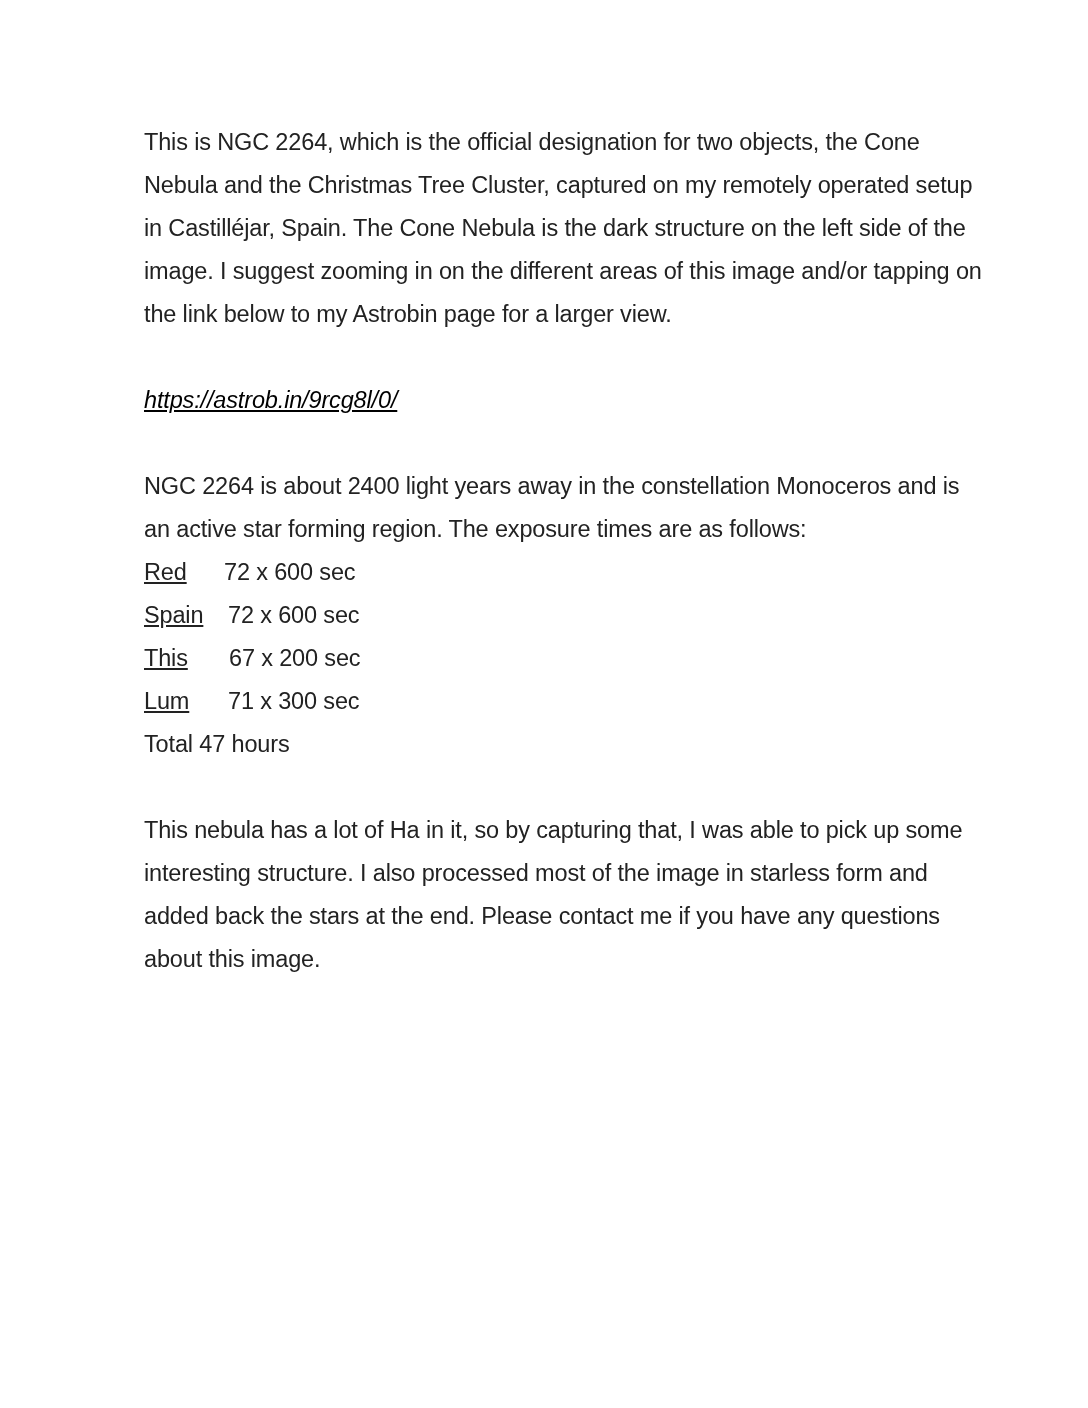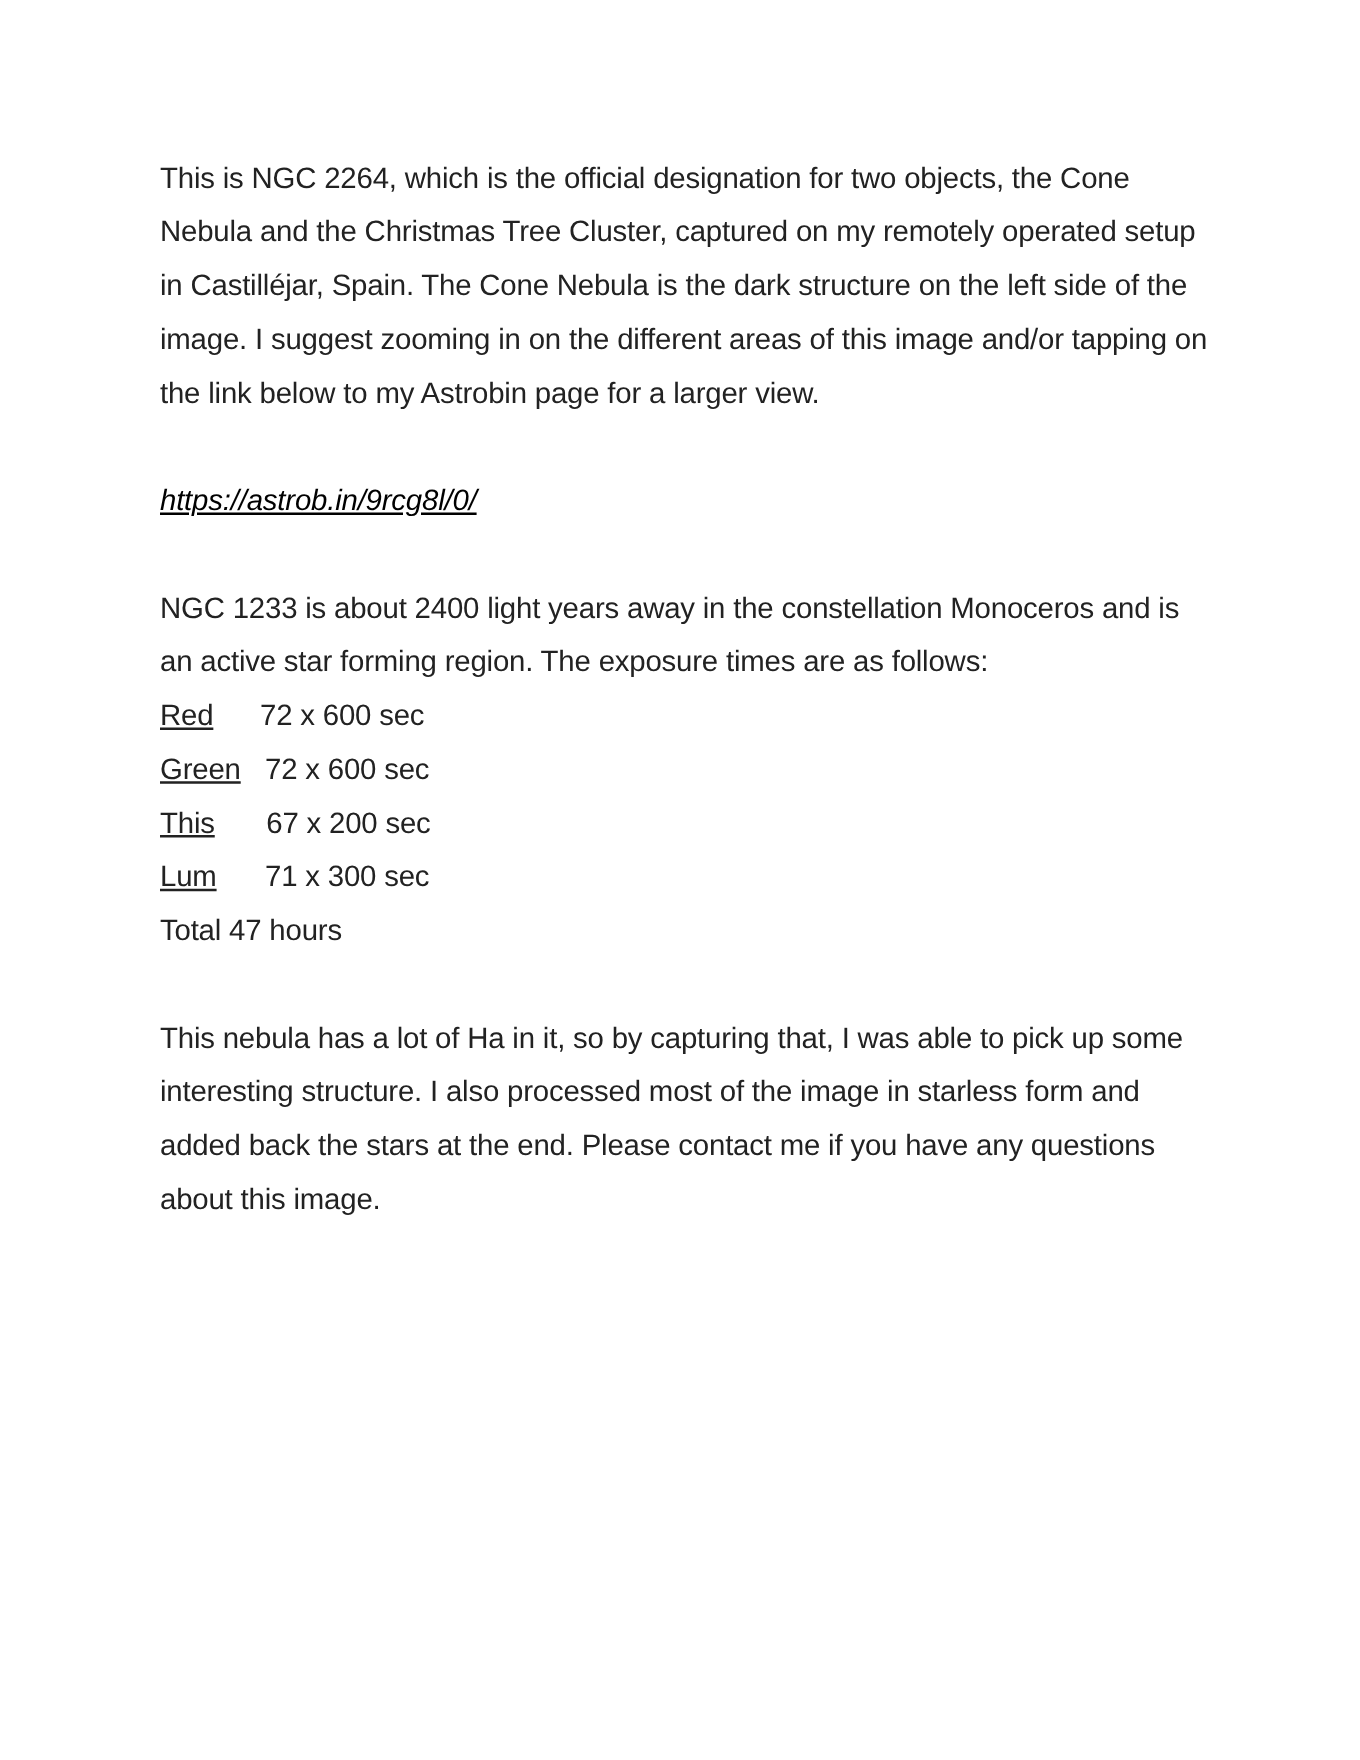--- a/index.html
+++ b/index.html
@@ -1,18 +1,18 @@
 <!DOCTYPE html>
 <html><head>
   <meta charset="utf-8">
   <style>
     html, body { margin: 0; padding: 0; background: #ffffff; }
     body { width: 1088px; height: 1408px; position: relative; overflow: hidden; }
     .page {
-      position: absolute; left: 128px; top: 121px; width: 840px;
+      position: absolute; left: 144px; top: 121px; width: 840px;
       font-family: "Liberation Sans", sans-serif;
       font-size: 23.5px; line-height: 43px; color: #222222;
       letter-spacing: -0.15px;
     }
     p { margin: 0; }
     .para { white-space: normal; }
     .gap { height: 43px; }
     .link { color: #1155cc; text-decoration: underline; }
     .exp-row { display: flex; white-space: pre; }
     .exp-label { display: inline-block; text-decoration: underline; }
@@ -25,29 +25,29 @@
 </head>
 <body>
 
 <div class="page">
   <p class="para">This is NGC 2264, which is the official designation for two objects, the Cone Nebula and the Christmas Tree Cluster, captured on my remotely operated setup in Castilléjar, Spain. The Cone Nebula is the dark structure on the left side of the image. I suggest zooming in on the different areas of this image and/or tapping on the link below to my Astrobin page for a larger view.</p>
   <div class="gap"></div>
   <p>
     <a class="link" style="color: #000000; font-style: italic;">https://astrob.in/9rcg8l/0/</a>
   </p>
   <div class="gap"></div>
-  <p class="para">NGC 1233 is about 2400 light years away in the constellation Monoceros and is an active star forming region. The exposure times are as follows:</p>
+  <p class="para">NGC 2264 is about 2400 light years away in the constellation Monoceros and is an active star forming region. The exposure times are as follows:</p>
 
   <div>
     <div class="exp-row">
       <span class="exp-label r0">Red</span>
       <span>72 x 600 sec</span>
     </div>
     <div class="exp-row">
-      <span class="exp-label r1">Green</span>
+      <span class="exp-label r1">Spain</span>
       <span>72 x 600 sec</span>
     </div>
     <div class="exp-row">
       <span class="exp-label r2">This</span>
       <span>67 x 200 sec</span>
     </div>
     <div class="exp-row">
       <span class="exp-label r3">Lum</span>
       <span>71 x 300 sec</span>
     </div>

